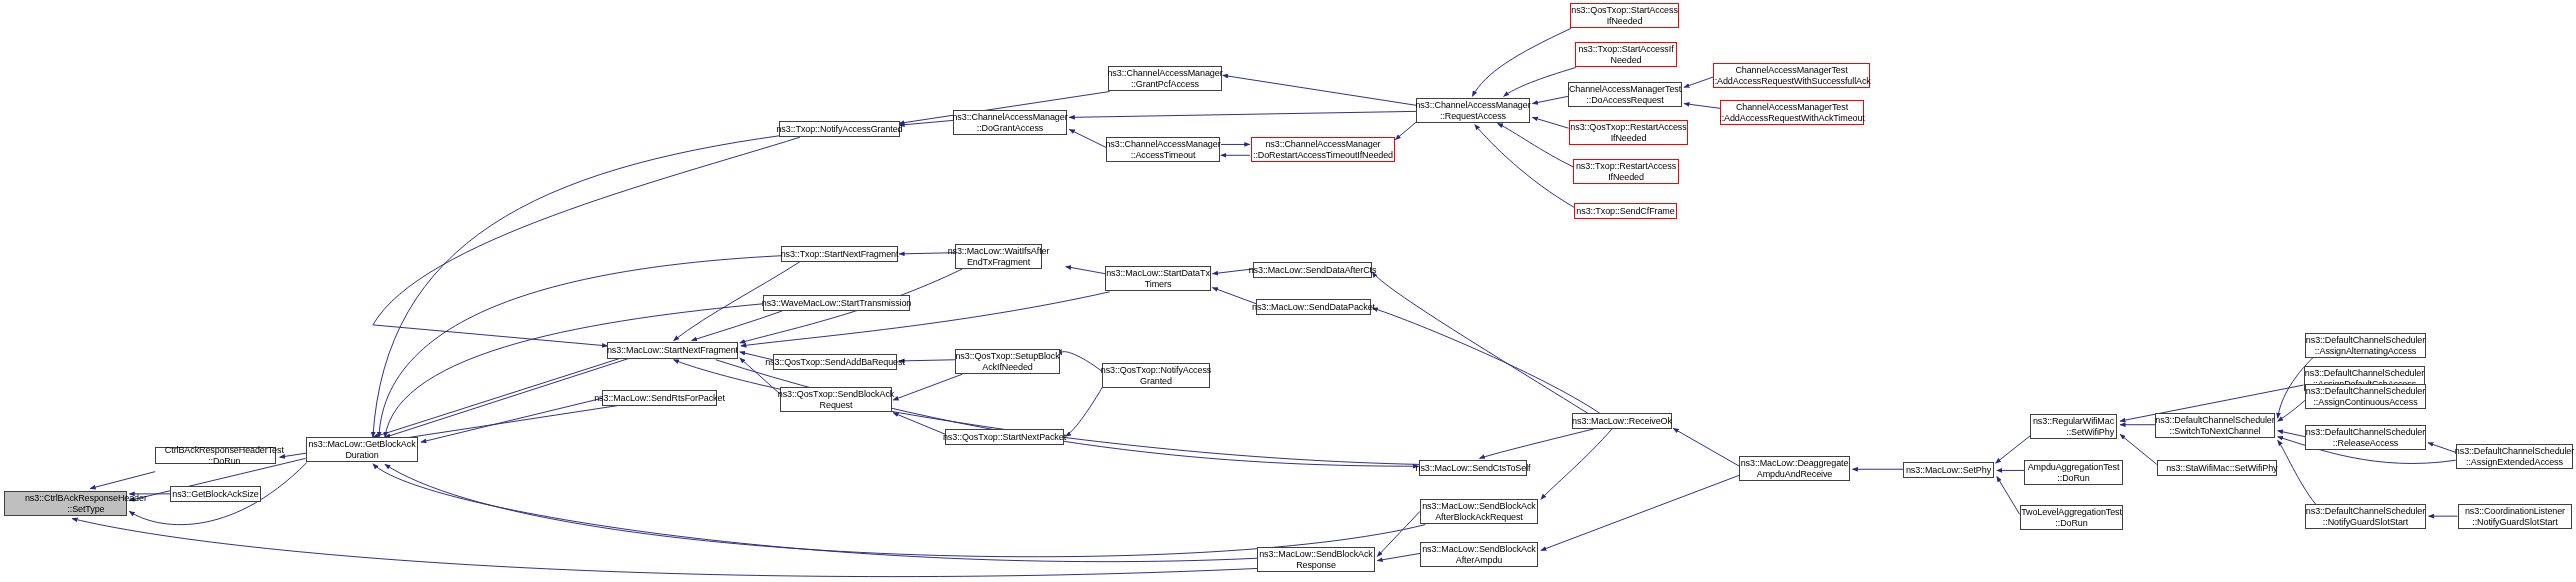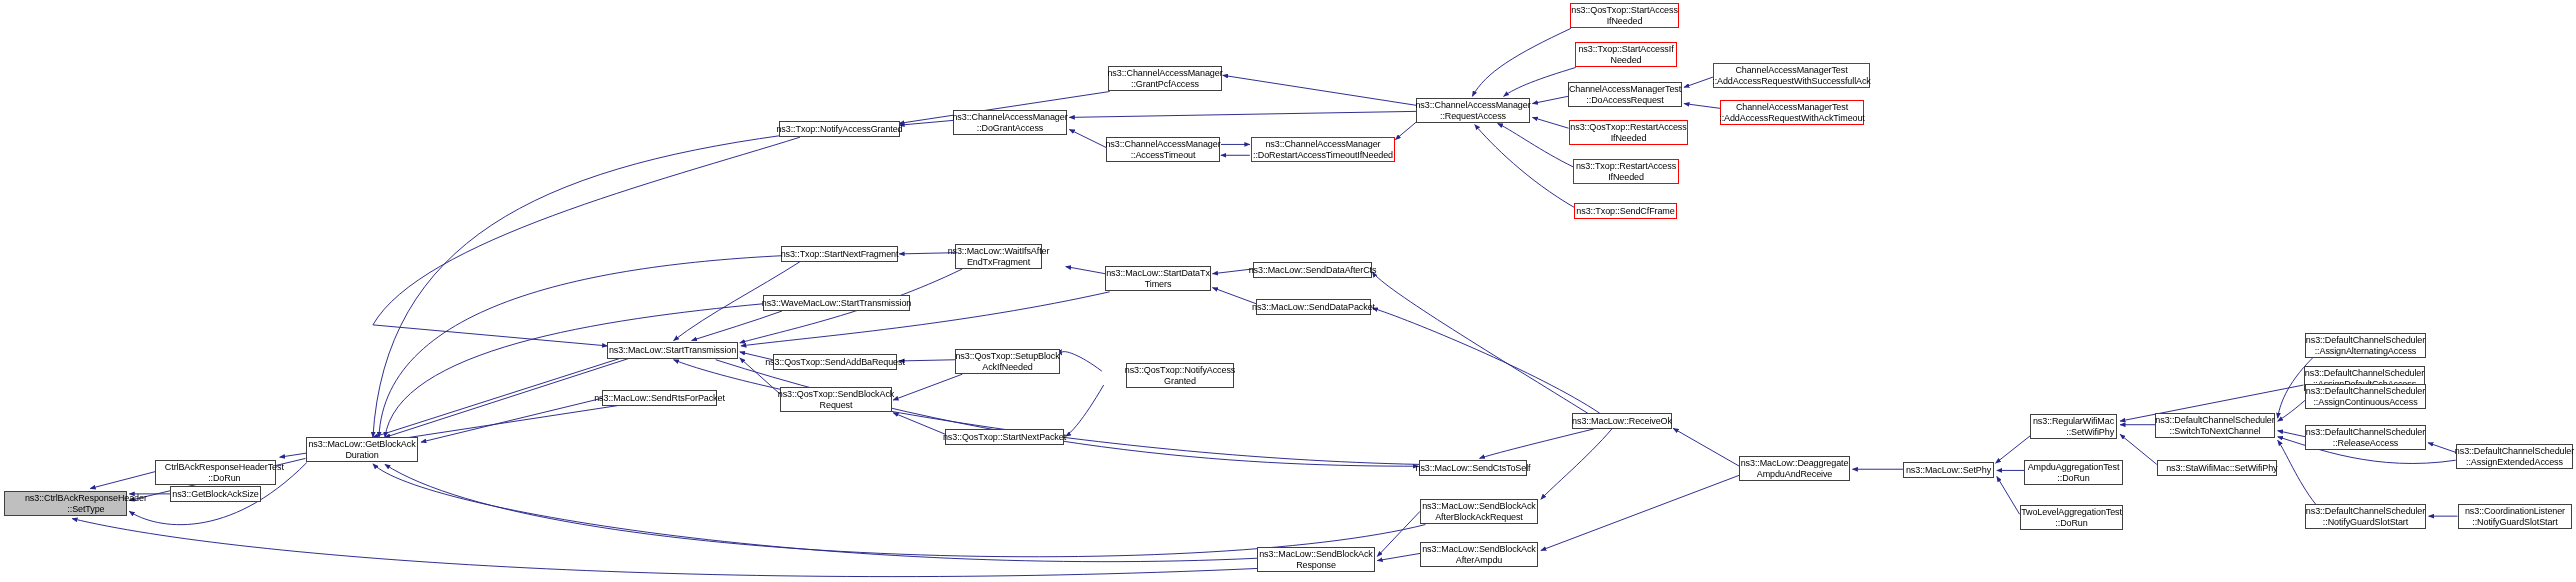--- a/index.html
+++ b/index.html
@@ -111,34 +111,34 @@
         <path d="M 3833,726 L 3787,716" fill="none" stroke="#26268c" stroke-width="1.6" marker-end="url(#ah)"></path>
         <path d="M 4083,752 L 4037,736" fill="none" stroke="#26268c" stroke-width="1.6" marker-end="url(#ah)"></path>
         <path d="M 4083,765 C 3950,785 3850,745 3787,726" fill="none" stroke="#26268c" stroke-width="1.6" marker-end="url(#ah)"></path>
         <path d="M 3850,838 C 3820,800 3800,750 3787,732" fill="none" stroke="#26268c" stroke-width="1.6" marker-end="url(#ah)"></path>
         <path d="M 4086,858 L 4038,858" fill="none" stroke="#26268c" stroke-width="1.6" marker-end="url(#ah)"></path>
       </g>
   </svg>
   <div id="node-layer">
       <div class="node cur" style="left: 3.6px; top: 491px; width: 123px; height: 25px;">ns3::CtrlBAckResponseHeader
 ::SetType</div>
-      <div class="node" style="left: 155px; top: 460px; width: 121px; height: 25px; padding-left: 20px;">CtrlBAckResponseHeaderTest
+      <div class="node" style="left: 155px; top: 447px; width: 121px; height: 17px; padding-left: 20px;">CtrlBAckResponseHeaderTest
 ::DoRun</div>
       <div class="node" style="left: 170px; top: 486px; width: 91px; height: 15.6px;">ns3::GetBlockAckSize</div>
       <div class="node" style="left: 306px; top: 437px; width: 112px; height: 25px;">ns3::MacLow::GetBlockAck
 Duration</div>
       <div class="node" style="left: 602px; top: 390px; width: 115px; height: 15.6px;">ns3::MacLow::SendRtsForPacket</div>
-      <div class="node" style="left: 607px; top: 342px; width: 131px; height: 17px;">ns3::MacLow::StartTransmission</div>
+      <div class="node" style="left: 607px; top: 342px; width: 131px; height: 17px;">ns3::MacLow::StartNextFragment</div>
       <div class="node" style="left: 773px; top: 354px; width: 124px; height: 15.6px;">ns3::QosTxop::SendAddBaRequest</div>
       <div class="node" style="left: 955px; top: 349px; width: 105px; height: 25px;">ns3::QosTxop::SetupBlock
 AckIfNeeded</div>
       <div class="node" style="left: 780px; top: 387px; width: 112px; height: 25px;">ns3::QosTxop::SendBlockAck
 Request</div>
       <div class="node" style="left: 945px; top: 429px; width: 119px; height: 15.6px;">ns3::QosTxop::StartNextPacket</div>
-      <div class="node" style="left: 1102px; top: 363px; width: 108px; height: 25px; margin-left: 24px;">ns3::QosTxop::NotifyAccess
+      <div class="node" style="left: 1102px; top: 363px; width: 108px; height: 25px;">ns3::QosTxop::NotifyAccess
 Granted</div>
       <div class="node" style="left: 955px; top: 244px; width: 87px; height: 25px;">ns3::MacLow::WaitIfsAfter
 EndTxFragment</div>
       <div class="node" style="left: 781px; top: 246px; width: 117px; height: 15.6px;">ns3::Txop::StartNextFragment</div>
       <div class="node" style="left: 763px; top: 295px; width: 147px; height: 15.6px;">ns3::WaveMacLow::StartTransmission</div>
       <div class="node" style="left: 1105px; top: 266px; width: 106px; height: 25px;">ns3::MacLow::StartDataTx
 Timers</div>
       <div class="node" style="left: 1253px; top: 262px; width: 119px; height: 15.6px;">ns3::MacLow::SendDataAfterCts</div>
       <div class="node" style="left: 1256px; top: 299px; width: 115px; height: 15.6px;">ns3::MacLow::SendDataPacket</div>
       <div class="node" style="left: 779px; top: 121px; width: 121px; height: 15.6px;">ns3::Txop::NotifyAccessGranted</div>

